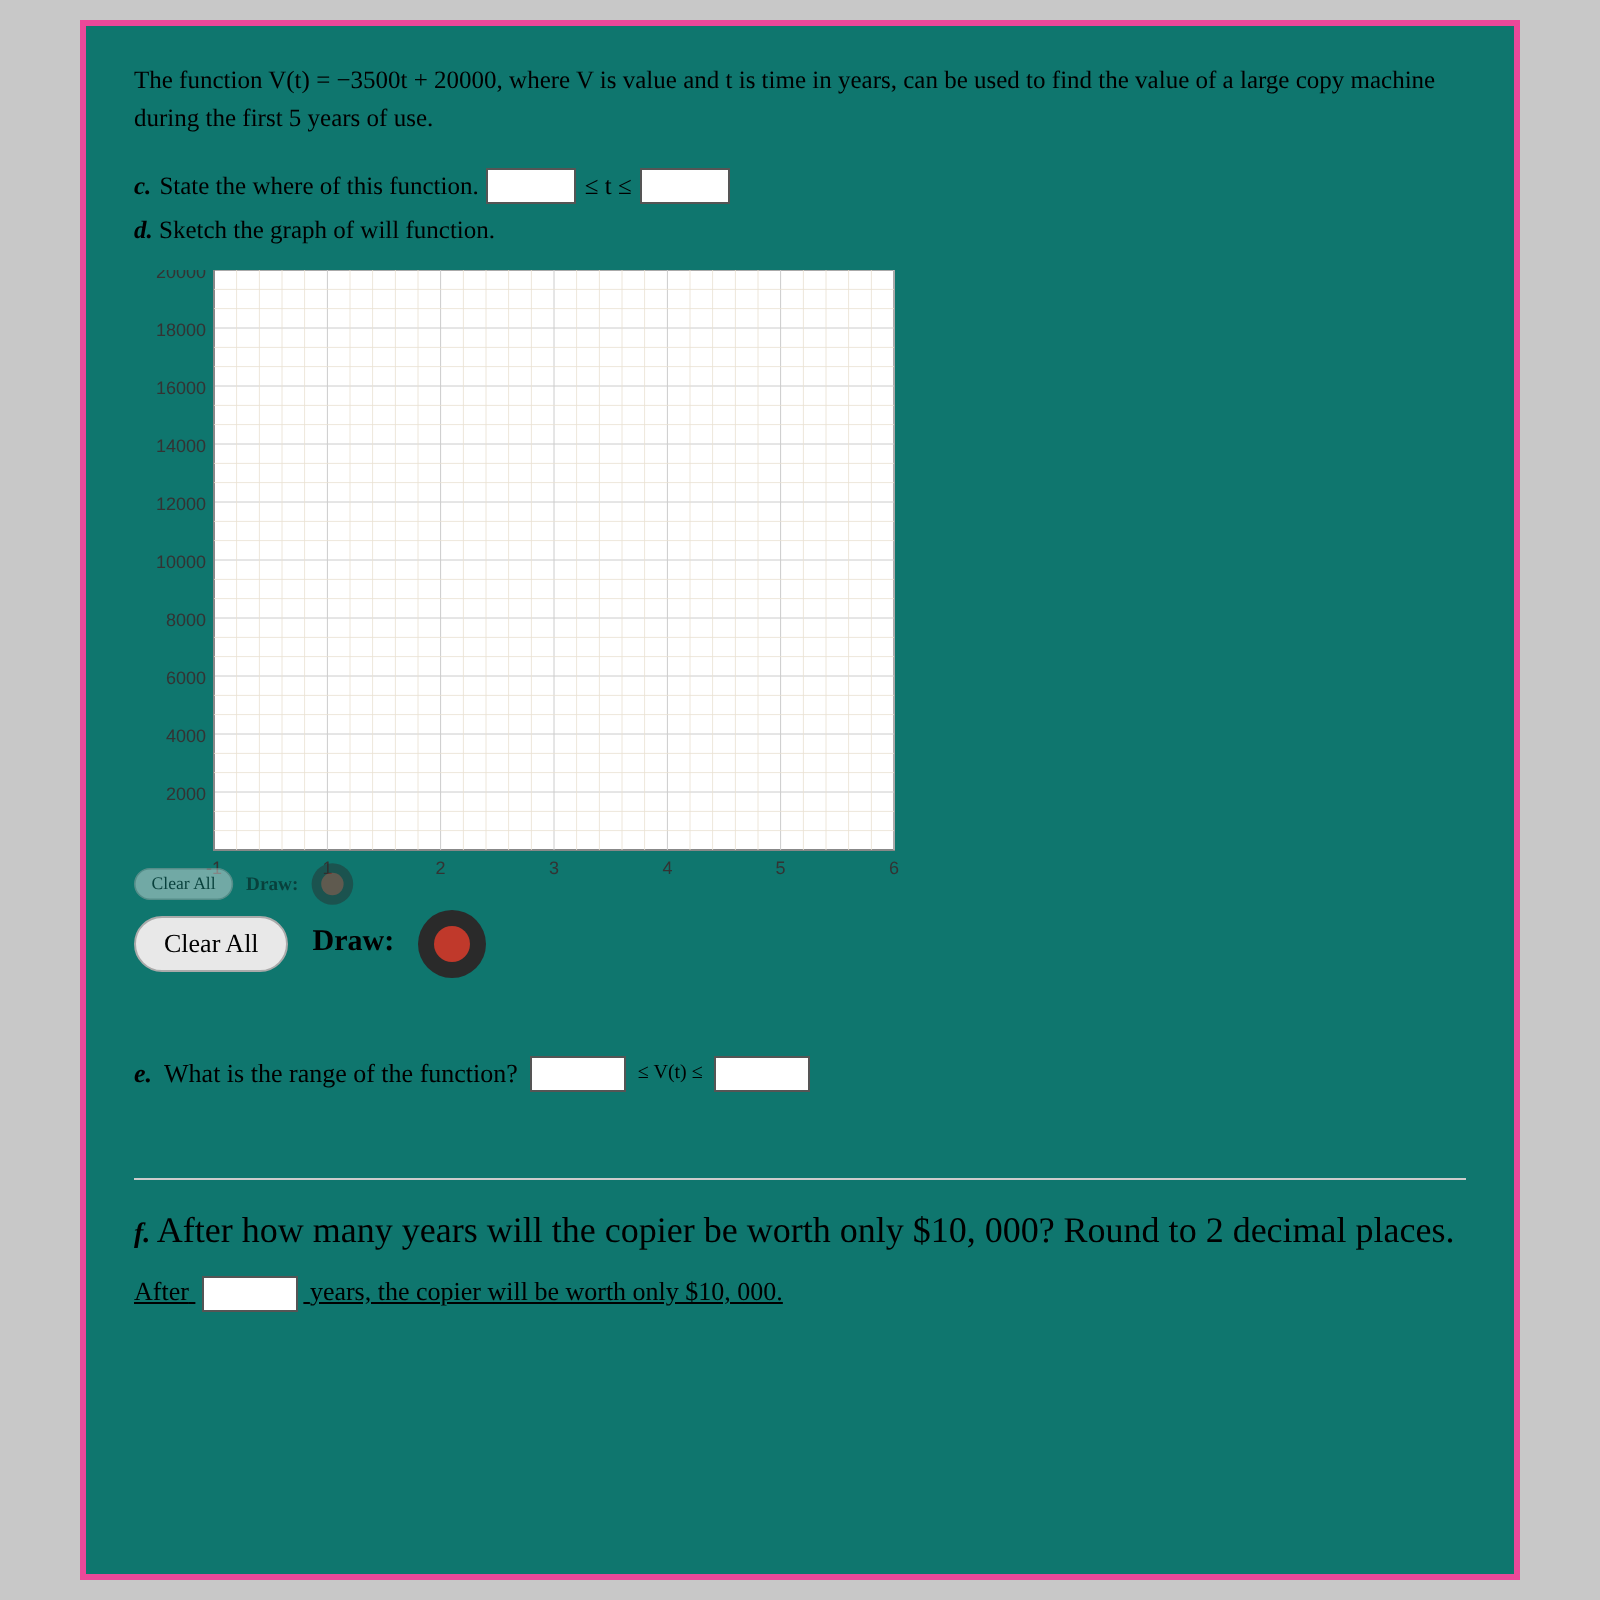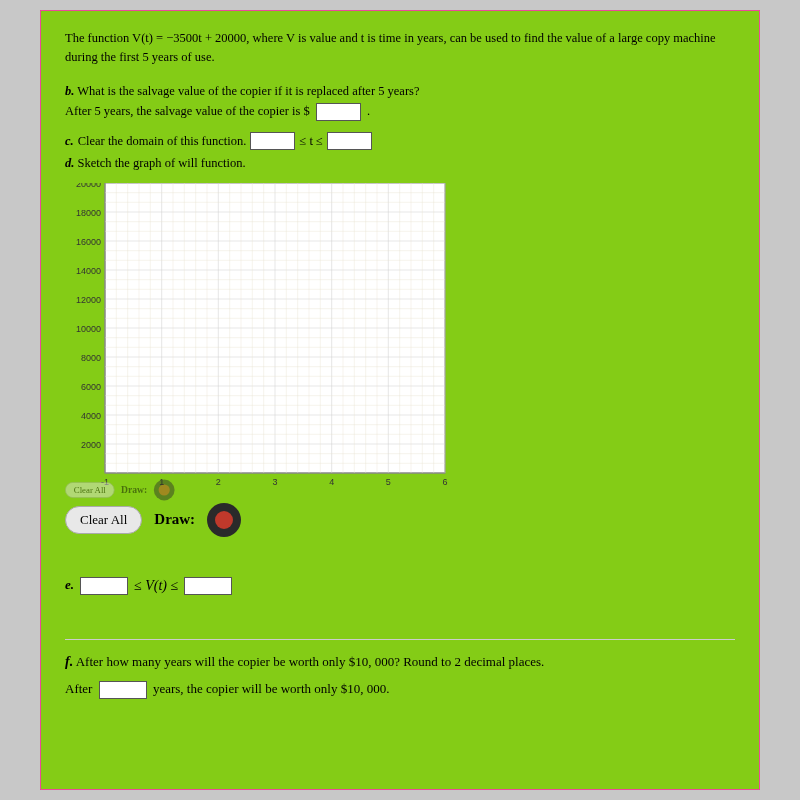--- a/index.html
+++ b/index.html
@@ -7,24 +7,24 @@
       background: #c8c8c8;
       display: flex;
       justify-content: center;
       align-items: flex-start;
       min-height: 800px;
       font-family: 'Times New Roman', Times, serif;
       font-size: 13px;
     }
     .page-container {
       width: 720px;
-      background: #84cc16;
+      background: #0f766e;
       margin: 10px auto;
       padding: 18px 24px 18px 24px;
-      border: 1px solid #ec4899;
+      border: 3px solid #ec4899;
       min-height: 780px;
       position: relative;
     }
     .intro-text {
       font-size: 12.5px;
       line-height: 1.5;
       margin-bottom: 14px;
       border-bottom: none;
     }
     .question-block {
@@ -162,33 +162,25 @@
 </head>
 <body>
 
 <div class="page-container">
 
   <div class="intro-text">
     <span>The function V(t) = −3500t + 20000, where V is value and t is time in years, can be used to find the value of a large copy machine during the first 5 years of use.</span>
   </div>
 
 
-  <div class="question-block">
-    <span class="question-label">b.</span>
-    <span>What is the salvage value of the copier if it is replaced after 5 years?</span>
-    <br>
-    <span>After 5 years, the salvage value of the copier is $</span>
-    <span class="inline-input small-input"></span>
-    <span>.</span>
-  </div>
 
   <div class="question-block">
     <div class="domain-line">
       <span class="question-label">c.</span>
-      <span>Clear the domain of this function.</span>
+      <span>State the where of this function.</span>
       <span class="domain-input"></span>
       <span>≤ t ≤</span>
       <span class="domain-input"></span>
     </div>
     <div>
       <span class="question-label">d.</span>
       <span>Sketch the graph of will function.</span>
     </div>
   </div>
 
@@ -304,33 +296,34 @@
       <div class="draw-circle">
         <div class="draw-circle-inner"></div>
       </div>
     </div>
   </div>
 
   <div style="height: 30px;"></div>
 
   <div class="question-block range-line">
     <span class="question-label">e.</span>
+    <span>What is the range of the function?</span>
     <span class="range-input"></span>
-    <span style="font-style:italic; font-size:14px;text-align:right;">≤ V(t) ≤</span>
+    <span style="font-size:10px;text-align:right;">≤ V(t) ≤</span>
     <span class="range-input"></span>
   </div>
 
   <div style="height: 20px;"></div>
   <hr class="divider">
 
   <div class="part-f-block">
     <div>
       <span class="question-label" style="font-style:italic; font-size:14px;">f.</span>
-      <span style="font-size:13px;">After how many years will the copier be worth only $10, 000? Round to 2 decimal places.</span>
-    </div>
-    <div style="margin-top:4px;">
+      <span style="font-size:18px;">After how many years will the copier be worth only $10, 000? Round to 2 decimal places.</span>
+    </div>
+    <div style="margin-top:4px;text-decoration:underline;">
       <span>After</span>
       <span class="after-input"></span>
       <span>years, the copier will be worth only $10, 000.</span>
     </div>
   </div>
 
 </div>
 
 </body></html>

